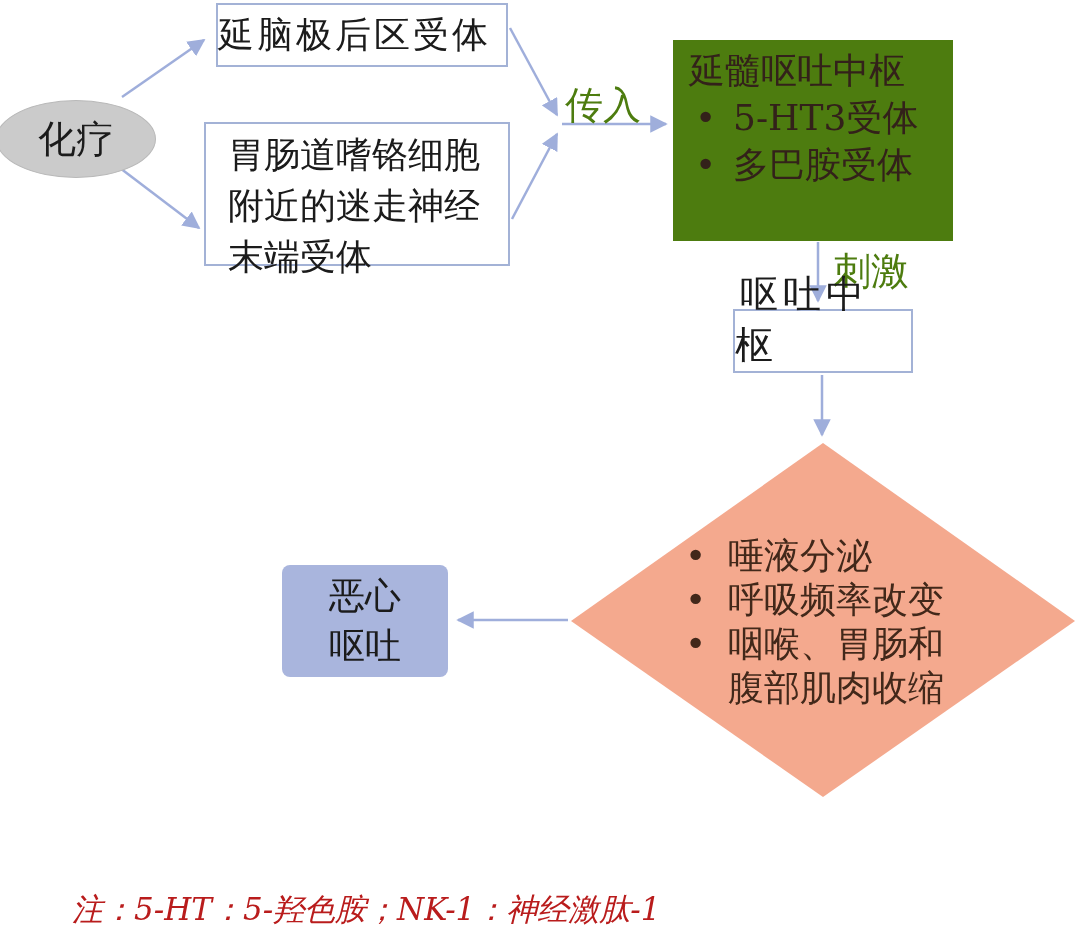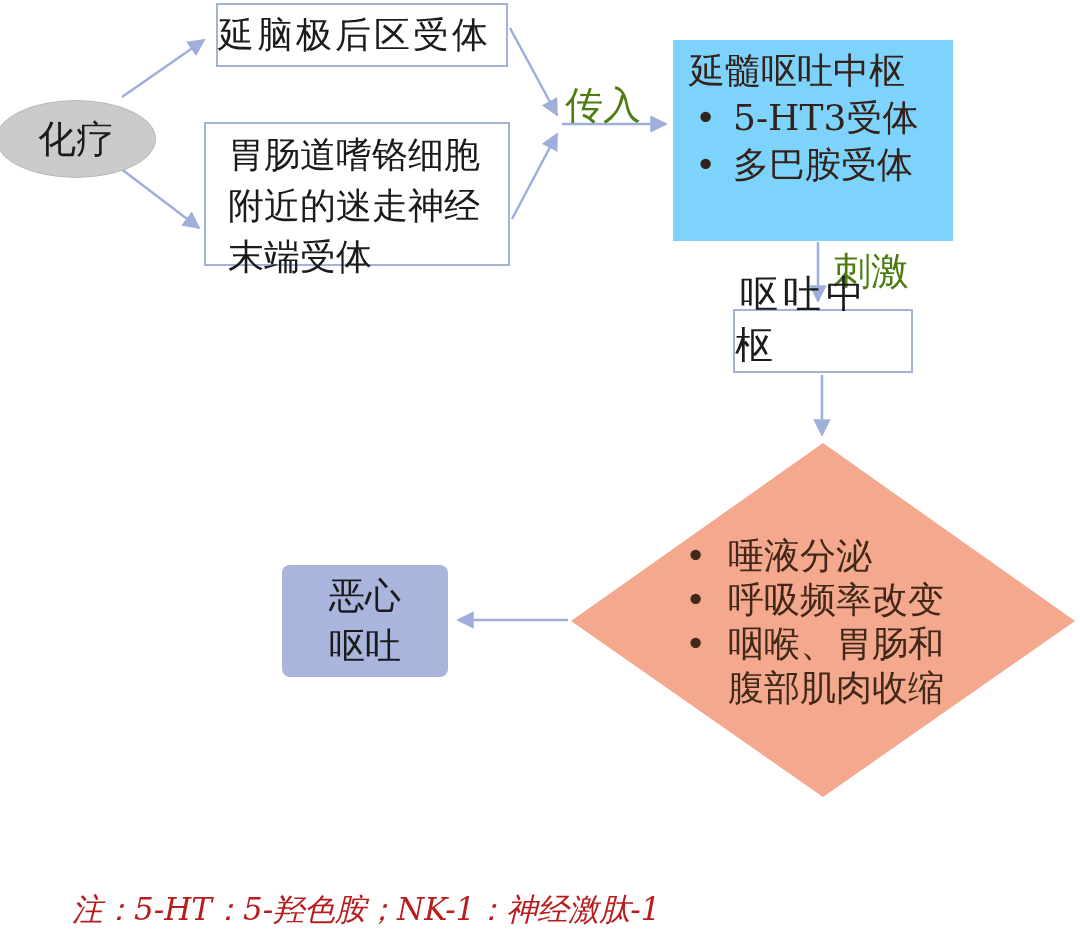--- a/index.html
+++ b/index.html
@@ -26,21 +26,21 @@
     left:216px; top:3px; width:292px; height:64px;
     display:flex; align-items:center; 
     font-size:36px; letter-spacing:3px;
   }
   .box-gi-vagal {
     left:204px; top:122px; width:306px; height:144px;
     padding:5px 12px 0 22px; font-size:36px; line-height:51px;
   }
   .box-medulla {
     left:673px; top:40px; width:280px; height:201px;
-    background:#7dd3fc; color:#33211a;
+    background:#4d7c0f; color:#33211a;
     padding:8px 0 0 16px; font-size:36px;
   }
   .box-medulla .title { line-height:46px; }
   .m-item { position:relative; padding-left:44px; line-height:47px; }
   .m-item::before {
     content:"•"; position:absolute; left:6px; top:0;
     font-family:"DejaVu Sans", sans-serif;
   }
   .box-vomit-center {
     left:733px; top:309px; width:180px; height:64px;

